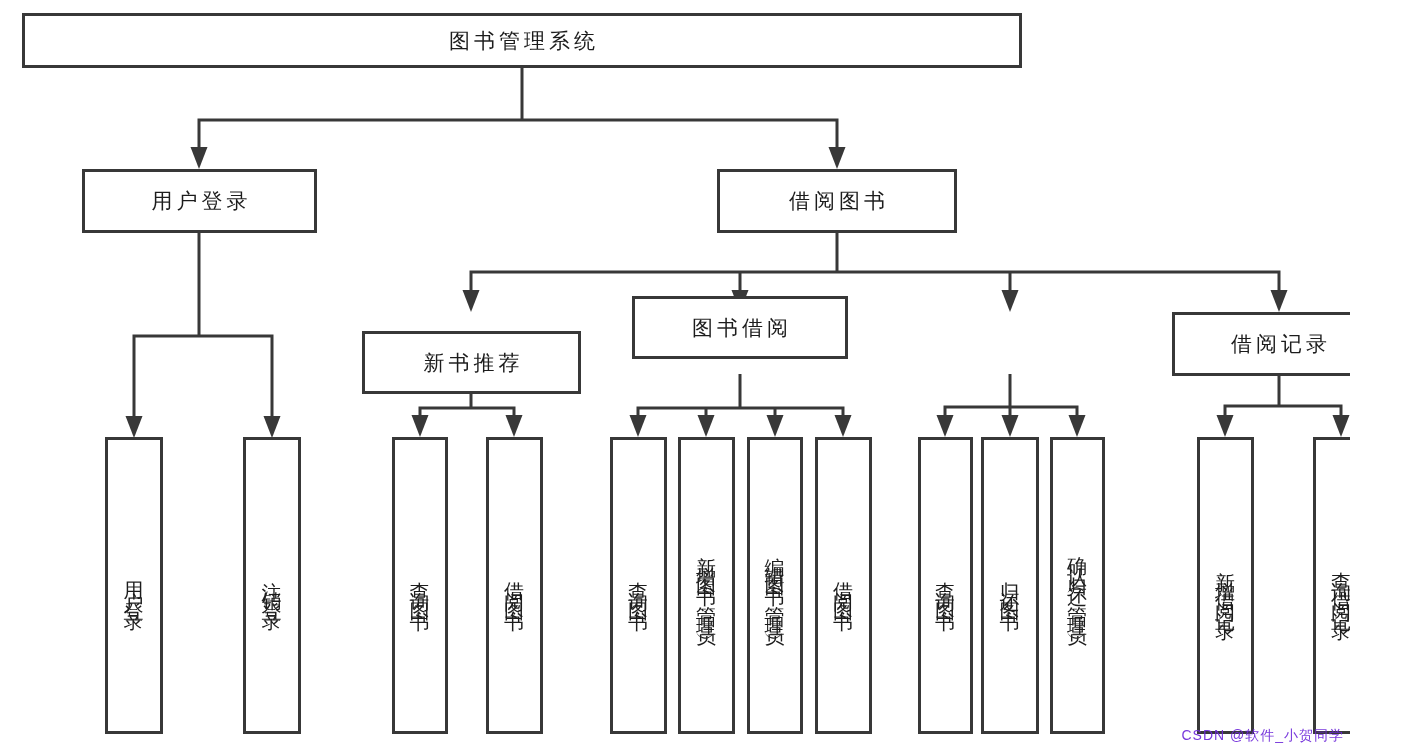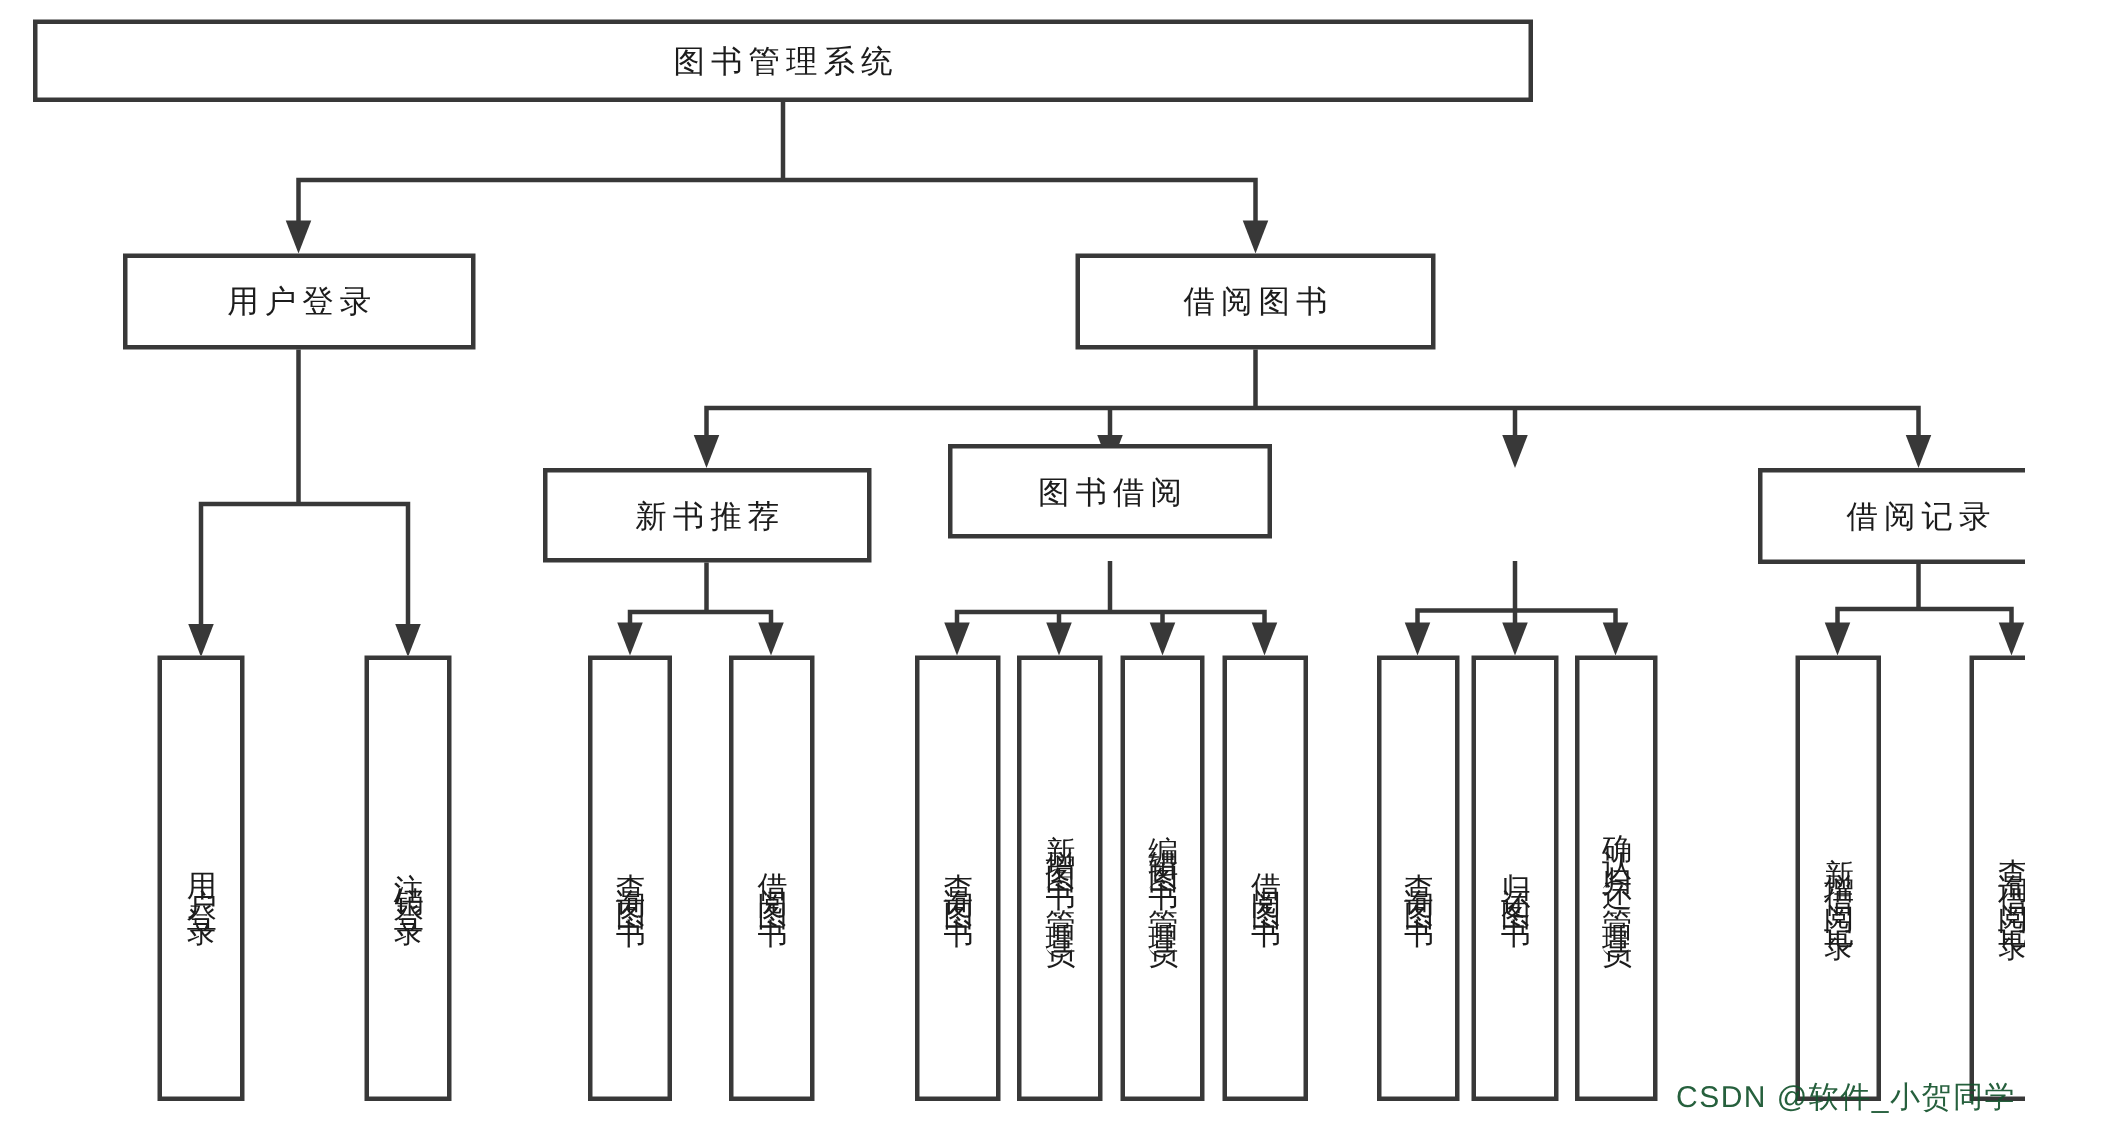--- a/index.html
+++ b/index.html
@@ -38,22 +38,22 @@
     text-orientation:mixed;
     font-size:20px;
     letter-spacing:10px;
     line-height:1.1;
     color:#1c1c1c;
     white-space:nowrap;
   }
   .watermark {
     position:absolute;
     right:6px; bottom:2px;
-    font-size:20px;
-    color:#14532d;
+    font-size:14px;
+    color:#6d28d9;
     opacity:0.92;
     letter-spacing:1px;
     white-space:nowrap;
   }
 </style>
 </head>
 <body>
 
 <div class="stage">
 
@@ -101,21 +101,21 @@
     <span class="h-label">图书管理系统</span>
   </div>
 
   <div class="node" style="left:82px;top:169px;width:235px;height:64px">
     <span class="h-label">用户登录</span>
   </div>
   <div class="node" style="left:717px;top:169px;width:240px;height:64px">
     <span class="h-label">借阅图书</span>
   </div>
 
-  <div class="node" style="left:362px;top:312px;width:219px;height:63px">
+  <div class="node" style="left:362px;top:331px;width:219px;height:63px">
     <span class="h-label">新书推荐</span>
   </div>
   <div class="node" style="left:632px;top:296px;width:216px;height:63px">
     <span class="h-label">图书借阅</span>
   </div>
   <div class="node" style="left:1172px;top:312px;width:214px;height:64px">
     <span class="h-label">借阅记录</span>
   </div>
 
   <div class="leaf" style="left:105px;width:58px">

